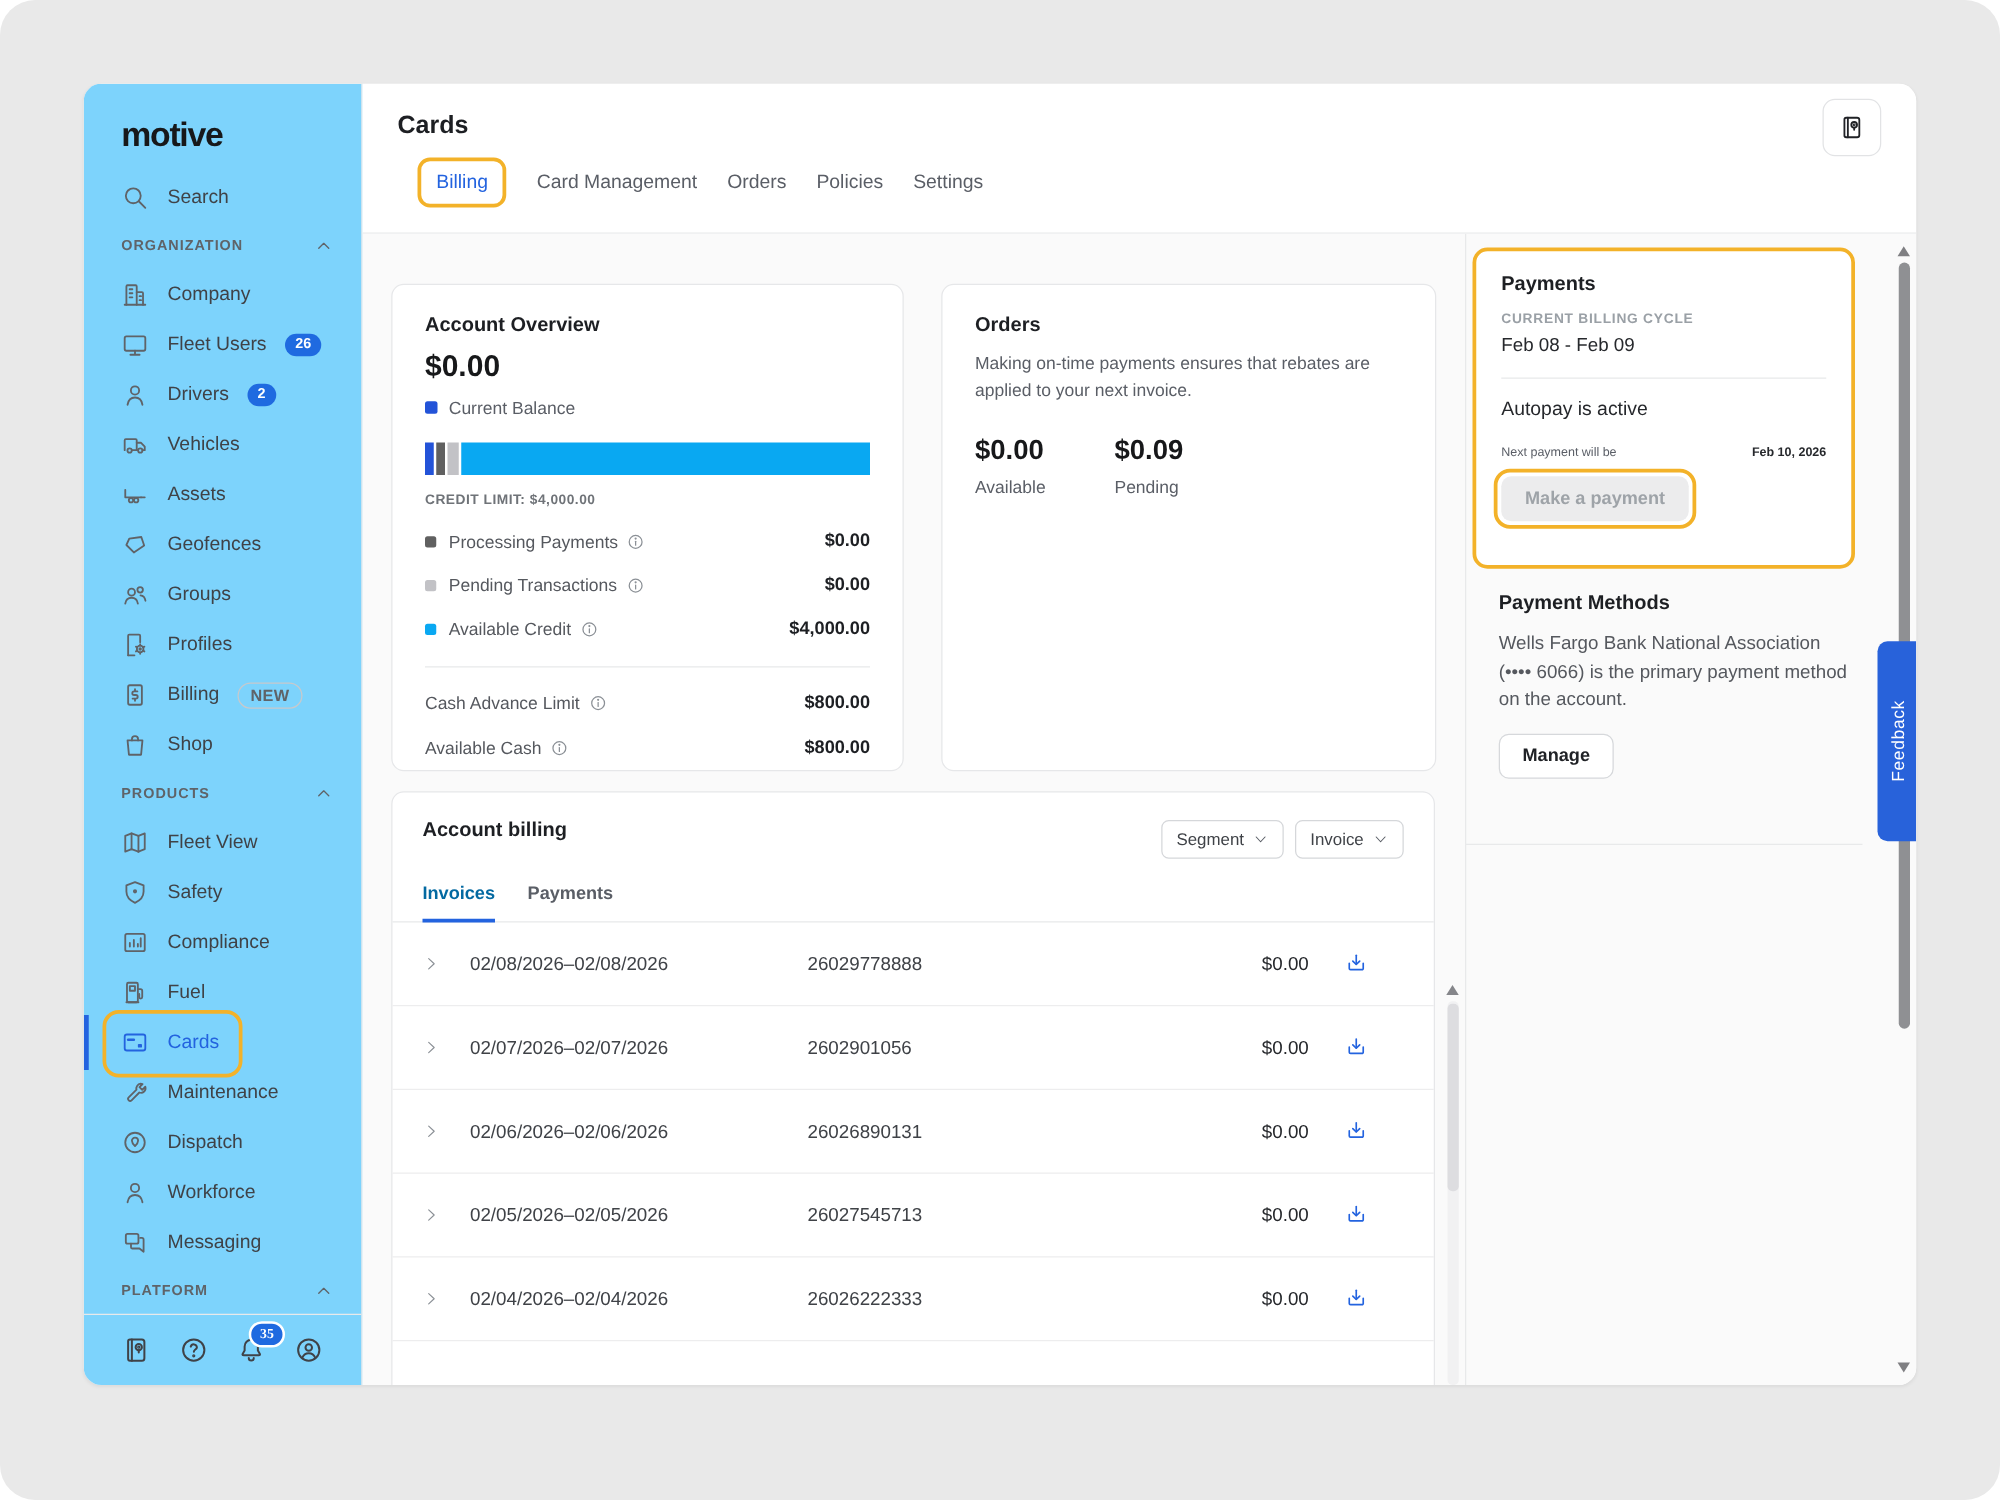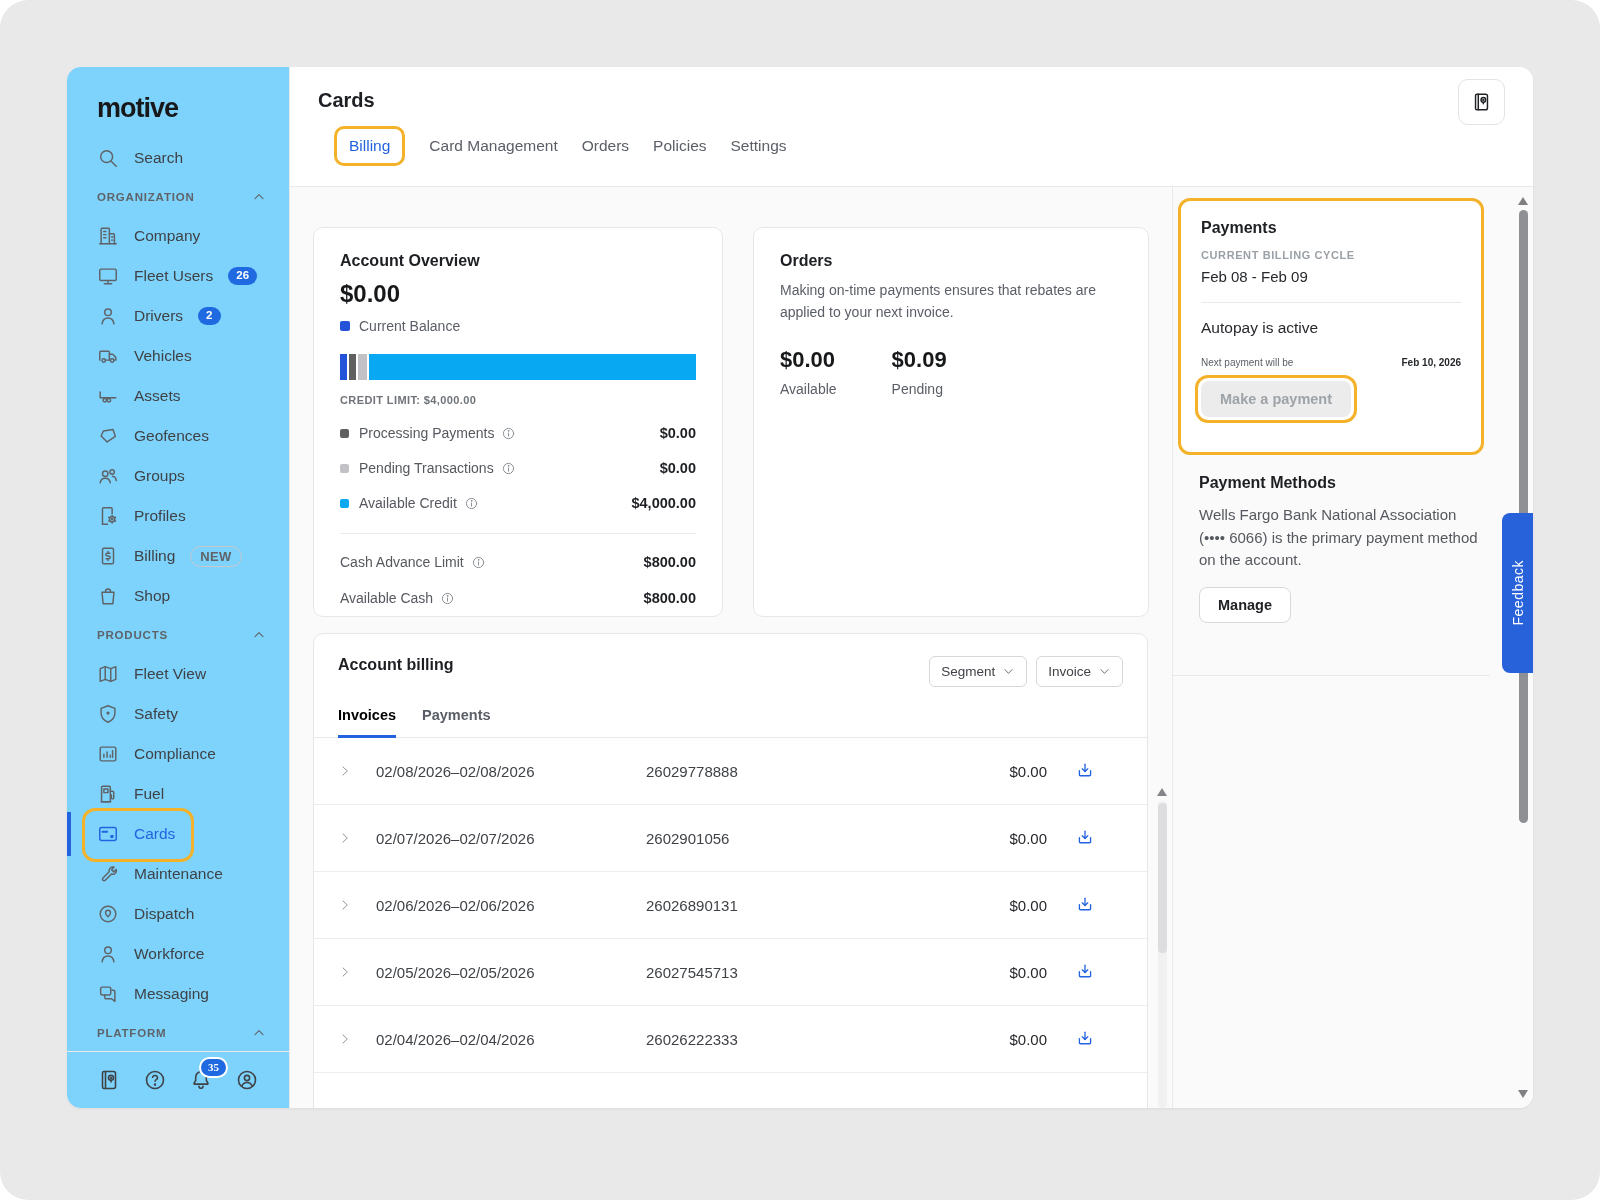--- a/index.html
+++ b/index.html
@@ -80,21 +80,21 @@
 
   
   .bc { left:23px; top:446px; width:835px; height:560px; padding:0; }
   .bc-head { display:flex; align-items:flex-start; padding:22px 24px 0; }
   .bc-filters { margin-left:auto; display:flex; gap:9px; }
   .filter-btn { display:flex; align-items:center; gap:7px; border:1px solid #d5d7da; border-radius:6px; background:#fff;
             padding:7px 11px; font-size:13.5px; color:#3f4247; cursor:pointer; }
   .filter-btn .ico { width:13px; height:13px; color:#5a5e66; }
   .bc-tabs { display:flex; gap:26px; padding:0 24px; margin-top:20px; border-bottom:1px solid #e8e9ea; }
   .bc-tab { font-size:14.5px; font-weight:600; color:#5a5e66; padding-bottom:12px; cursor:pointer; }
-  .bc-tab.active { color:#000000; font-weight:700; border-bottom:3px solid #2363df; margin-bottom:-1px; }
+  .bc-tab.active { color:#0369a1; font-weight:700; border-bottom:3px solid #2363df; margin-bottom:-1px; }
   .t-grid { display:grid; grid-template-columns:38px 270px 1fr 110px 76px; align-items:center; padding:0 24px; }
   .t-header { height:36px; border-bottom:1px solid #dcdcde; font-size:11px; font-weight:700; letter-spacing:.4px; color:#6f7378; }
   .t-header .c-amount { text-align:right; }
   .t-row { height:67px; border-bottom:1px solid #ededee; font-size:15px; color:#3f4247; cursor:pointer; }
   .t-row .chev { width:14px; height:14px; color:#8b9096; }
   .t-row .c-amount { text-align:right; color:#26282c; }
   .t-row .dl { width:20px; height:20px; color:#2363df; margin:0 auto; cursor:pointer; }
 
   
   .v-divider { position:absolute; left:882px; top:0; bottom:0; width:1px; background:#e8e9ea; }

